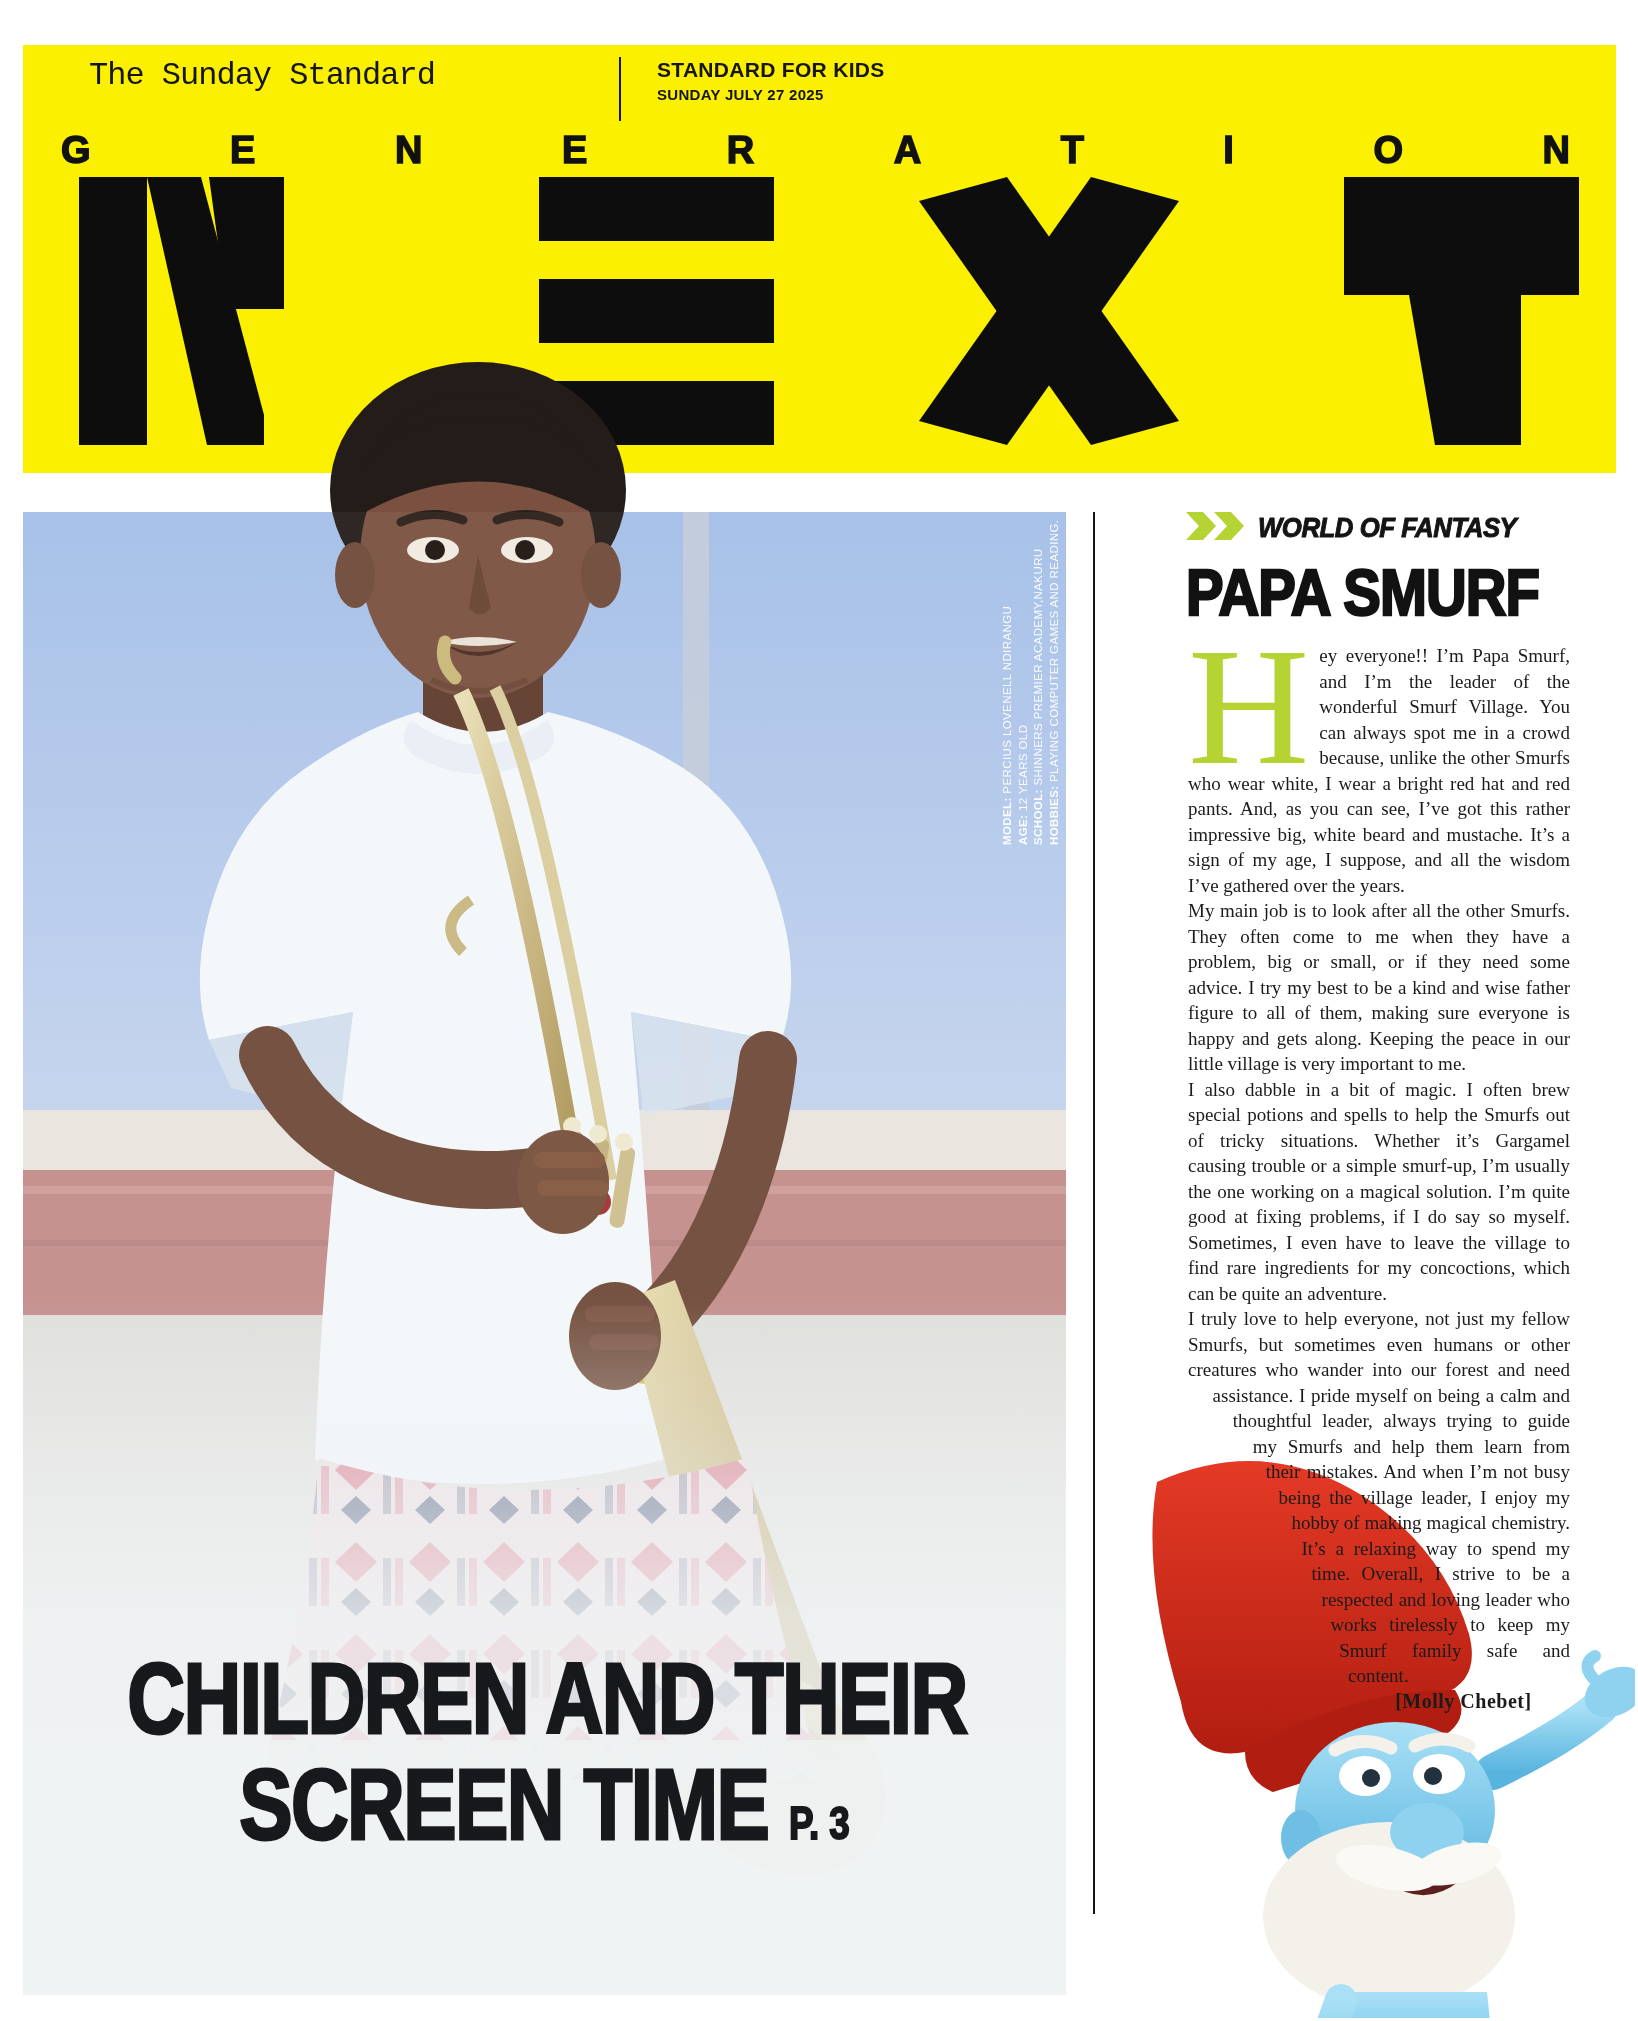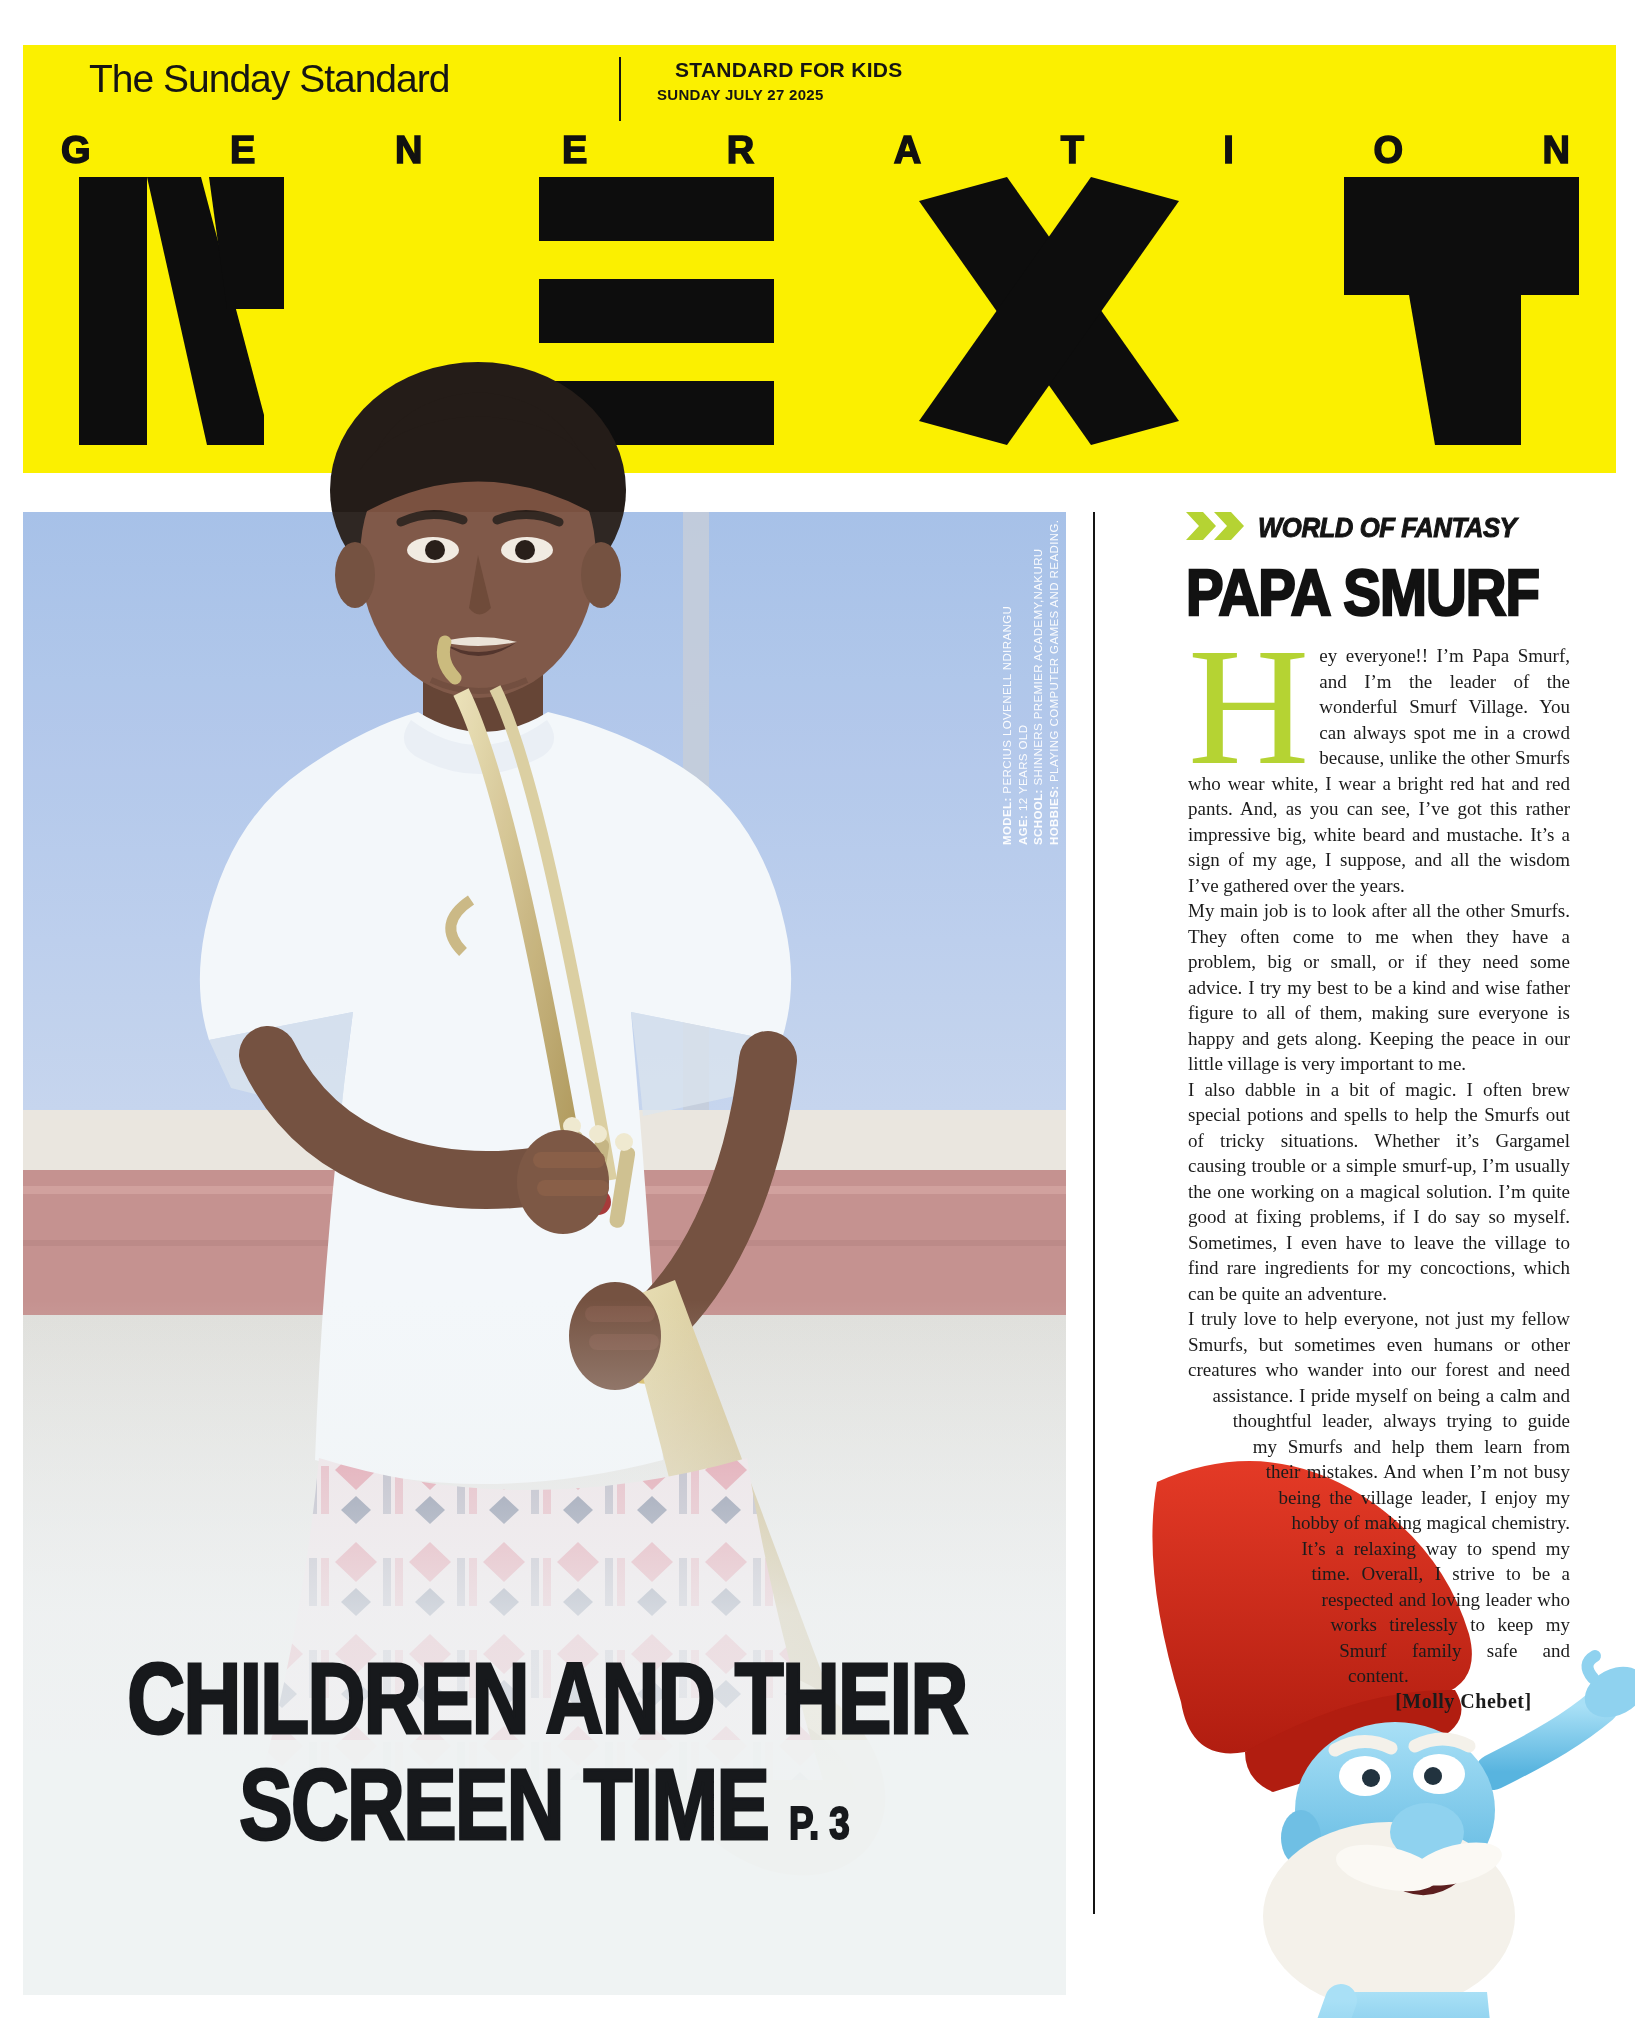--- a/index.html
+++ b/index.html
@@ -2,25 +2,25 @@
 <html><head>
 <meta charset="utf-8">
 <style>
   html,body{margin:0;padding:0;background:#ffffff;}
   .page{position:relative;width:1638px;height:2021px;background:#ffffff;overflow:hidden;
         font-family:"Liberation Sans",sans-serif;}
 
   
   .masthead{position:absolute;left:23px;top:45px;width:1593px;height:428px;
             background:#FBF000;z-index:1;}
-  .np-title{position:absolute;left:66px;top:12px;font-family:Liberation Sans, sans-serif;
-            font-size:39px;font-weight:500;color:#161513;letter-spacing:-1px;}
+  .np-title{position:absolute;left:66px;top:12px;font-family:Liberation Mono, monospace;
+            font-size:32px;font-weight:500;color:#161513;letter-spacing:-1px;}
   .mast-divider{position:absolute;left:596px;top:12px;width:2px;height:64px;background:#161513;}
   .mast-info{position:absolute;left:634px;top:12px;line-height:25px;color:#161513;}
-  .mast-info .kids{font-size:21px;font-weight:700;letter-spacing:0.3px;margin-left:18px;}
+  .mast-info .kids{font-size:21px;font-weight:700;letter-spacing:0.3px;}
   .mast-info .date{font-size:15px;font-weight:700;letter-spacing:0.3px;}
   .generation-row{position:absolute;left:38px;right:46px;top:84px;display:flex;
                   justify-content:space-between;font-size:38px;font-weight:700;color:#111;
                   -webkit-text-stroke:1.5px #111;}
   .next-logo{position:absolute;left:36px;top:132px;width:1520px;height:268px;}
 
   
   .photo{position:absolute;left:23px;top:340px;width:1043px;height:1655px;z-index:2;}
 
   

